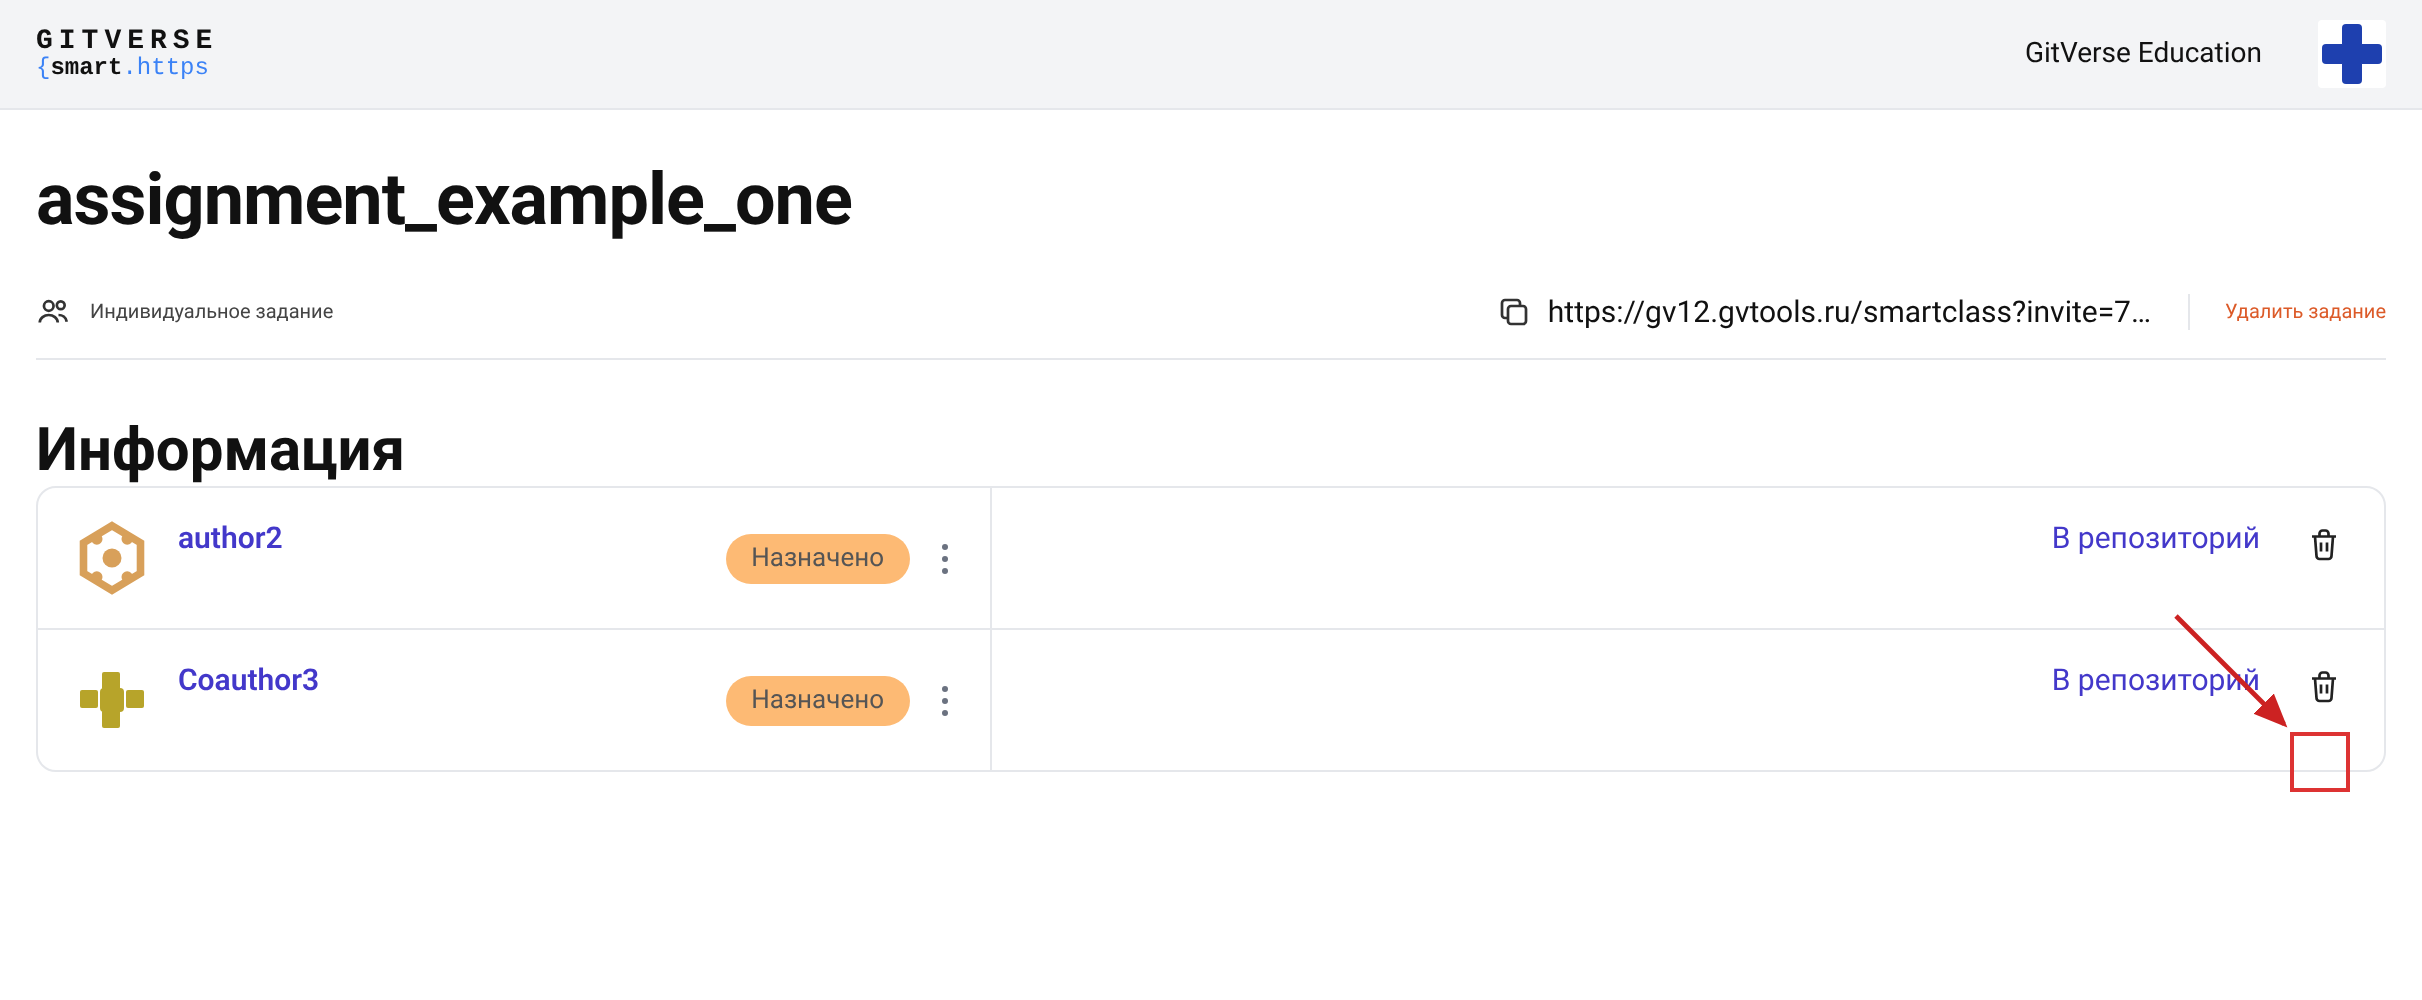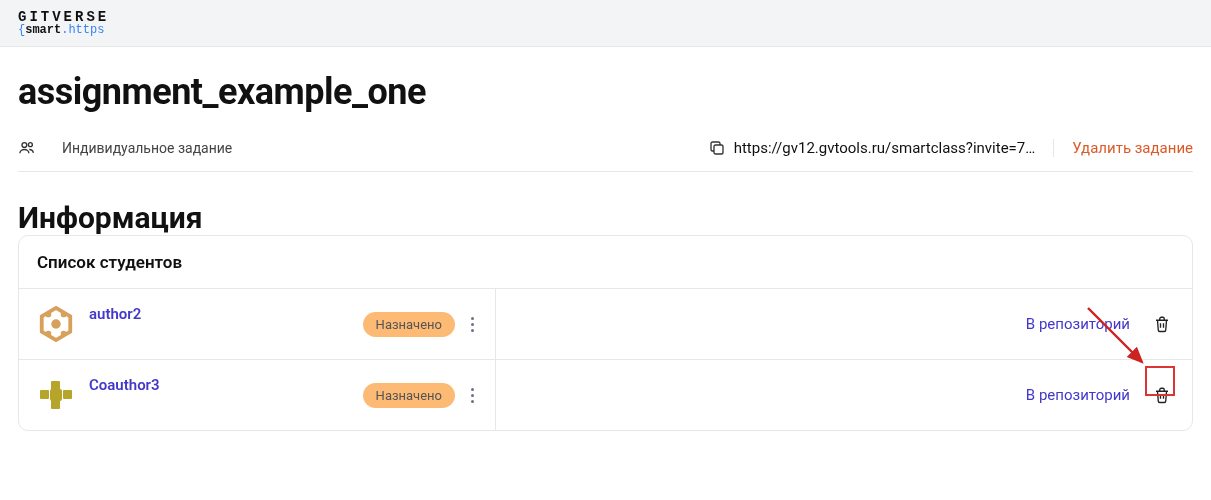--- a/index.html
+++ b/index.html
@@ -69,30 +69,30 @@
   }
   .meta-row {
     display: flex;
     align-items: center;
     justify-content: space-between;
     padding-bottom: 14px;
     border-bottom: 1px solid #e5e7eb;
     margin-bottom: 28px;
   }
   .meta-left {
-    display: flex; align-items: center; gap: 26px; color: #444; font-size: 14px;
+    display: flex; align-items: center; gap: 9px; color: #444; font-size: 10px;
   }
   .meta-right {
     display: flex; align-items: center; gap: 18px;
   }
   .invite-link {
     display: flex; align-items: center; gap: 8px; color: #111; font-size: 15px;
   }
   .vbar { width: 1px; height: 18px; background: #e5e7eb; }
-  .delete-link { color: #dc5a28; font-size: 15px; cursor: pointer; }
+  .delete-link { color: #dc5a28; font-size: 10px; cursor: pointer; }
 
   .section-title {
     font-size: 30px;
     font-weight: 700;
   }
 
   .card {
     border: 1px solid #e5e7eb;
     border-radius: 10px;
     overflow: hidden;
@@ -148,21 +148,21 @@
     border-radius: 999px;
     font-size: 13px;
   }
   .kebab {
     width: 18px; height: 26px; display: flex; flex-direction: column; align-items: center; justify-content: center; gap: 3px; cursor: pointer;
   }
   .kebab .d { width: 3px; height: 3px; background: #6b7280; border-radius: 50%; }
 
   .cell-right {
     flex: 1;
-    display: flex; align-items: center; justify-content: flex-end; gap: 22px;
+    display: flex; justify-content: flex-end; gap: 22px;
     padding: 16px 20px 16px 18px;
   }
   .repo-link { color: #4338ca; font-size: 15px; cursor: pointer; }
   .trash {
     width: 20px; height: 24px; display: flex; align-items: center; justify-content: center; cursor: pointer;
     color: #222;
   }
   .trash svg { width: 18px; height: 20px; }
 
   .highlight-box {
@@ -185,20 +185,30 @@
 <body>
 
 <div class="container">
 
   <div class="header">
     <div class="logo">
       <span class="logo-top">GITVERSE</span>
       <span class="logo-bottom">
         <span class="logo-brace">{</span><span class="logo-smart">smart</span><span>.https</span>
       </span>
+    </div>
+    <div class="header-right">
+      <span class="org-name">GitVerse Education</span>
+      <div class="org-avatar">
+        <div class="sq t"></div>
+          <div class="sq l"></div>
+          <div class="sq r"></div>
+          <div class="sq b"></div>
+        <div class="diamond"></div>
+      </div>
     </div>
   </div>
 
   <div class="content">
     <h1 class="page-title">assignment_example_one</h1>
 
     <div class="meta-row">
       <div class="meta-left">
         <span class="icon">
           <svg viewBox="0 0 24 24" fill="none" stroke="#333" stroke-width="1.8">
@@ -221,21 +231,20 @@
           <span>https://gv12.gvtools.ru/smartclass?invite=7…</span>
         </div>
         <div class="vbar"></div>
         <span class="delete-link">Удалить задание</span>
       </div>
     </div>
 
     <h2 class="section-title">Информация</h2>
 
     <div class="card">
-      <div class="card-header">Список студентов</div>
 
       <div class="row">
         <div class="cell-left">
           <div class="student">
             <div class="avatar hex">
               <svg viewBox="0 0 40 40">
                 <polygon points="20,3 35,12 35,28 20,37 5,28 5,12" fill="none" stroke="#d8a05a" stroke-width="4"></polygon>
                 <circle cx="20" cy="20" r="5" fill="#d8a05a"></circle>
                 <circle cx="12" cy="10" r="3" fill="#d8a05a"></circle>
                 <circle cx="28" cy="10" r="3" fill="#d8a05a"></circle>

